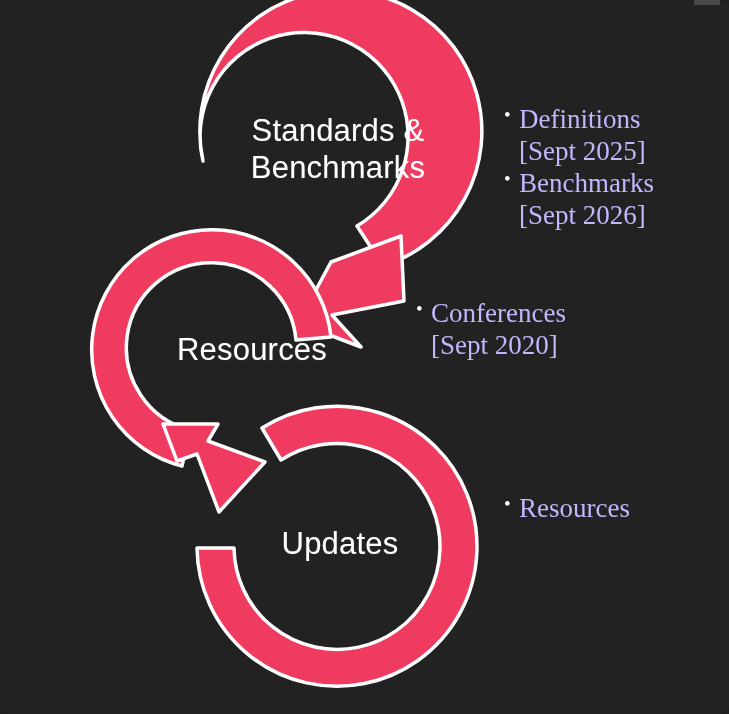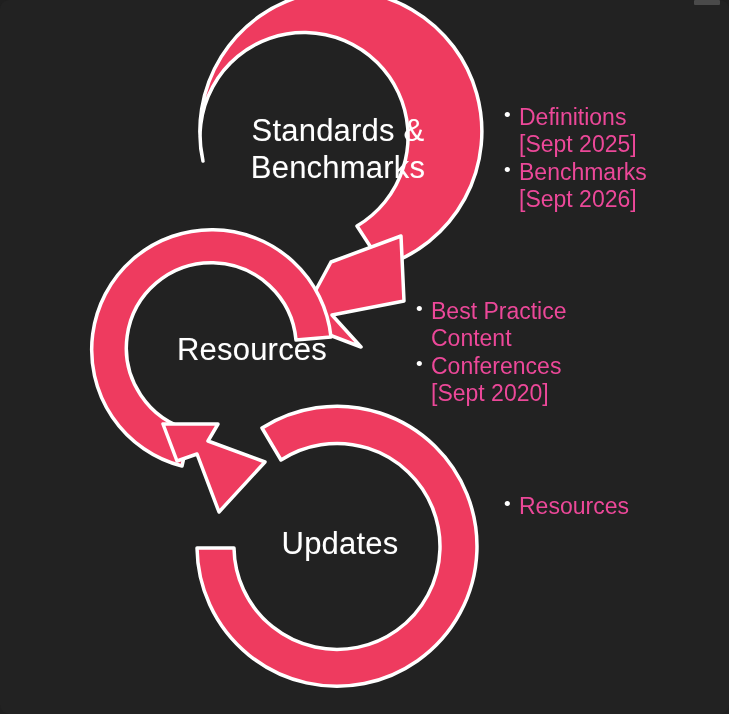--- a/index.html
+++ b/index.html
@@ -59,23 +59,23 @@
   }
   #label-updates {
     left: 240px;
     top: 526px;
     width: 200px;
     font-size: 31px;
   }
   
   .bullet-group {
     position: absolute;
-    color: #ec4899;
-    font-family: Liberation Sans, sans-serif;
-    font-size: 23px;
+    color: #c4b5fd;
+    font-family: Liberation Serif, serif;
+    font-size: 27px;
     line-height: 1.17;
   }
   .bullet-item {
     display: block;
     position: relative;
     padding-left: 15px;
     margin-bottom: 1px;
     white-space: pre-line;
   }
   .bullet-item::before {
@@ -169,22 +169,20 @@
   <div class="node-label" id="label-resources">Resources</div>
 
   <div class="bullet-group" id="bullets-standards">
     <span class="bullet-item">Definitions
 [Sept 2025]</span>
     <span class="bullet-item">Benchmarks
 [Sept 2026]</span>
   </div>
 
   <div class="bullet-group" id="bullets-resources">
-    <span class="bullet-item">Best Practice
-Content</span>
     <span class="bullet-item">Conferences
 [Sept 2020]</span>
   </div>
 
   <div class="bullet-group" id="bullets-updates">
     <span class="bullet-item">Resources</span>
   </div>
 
 </div>
 

